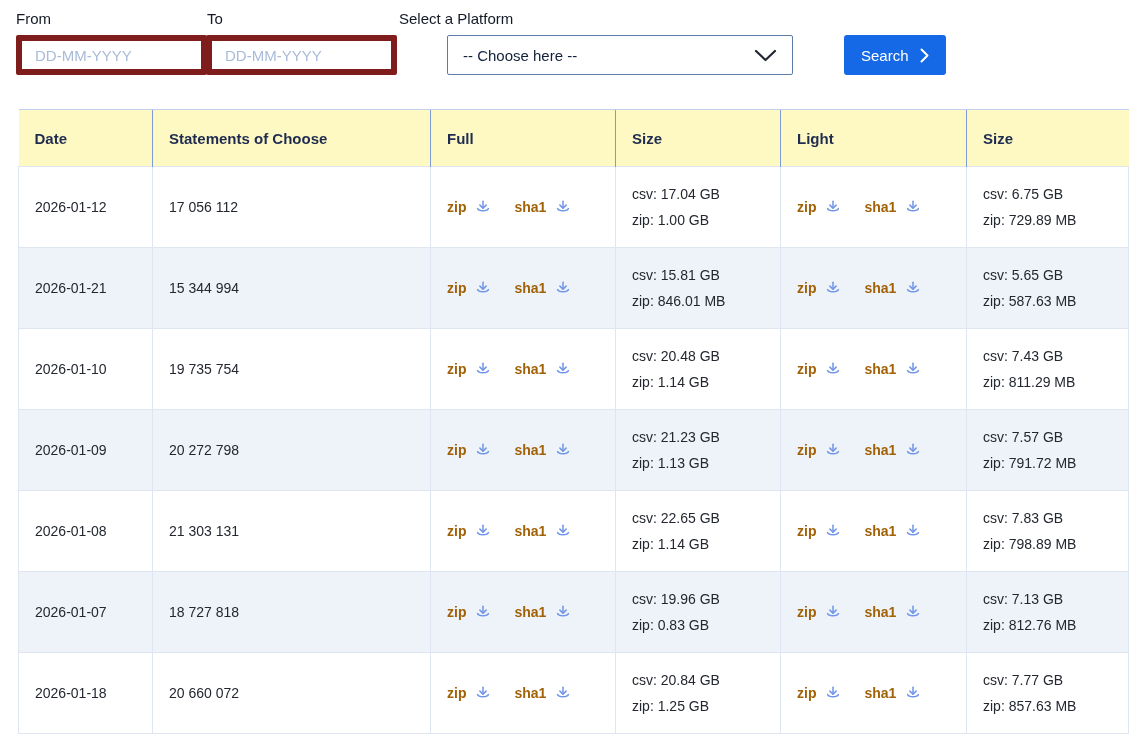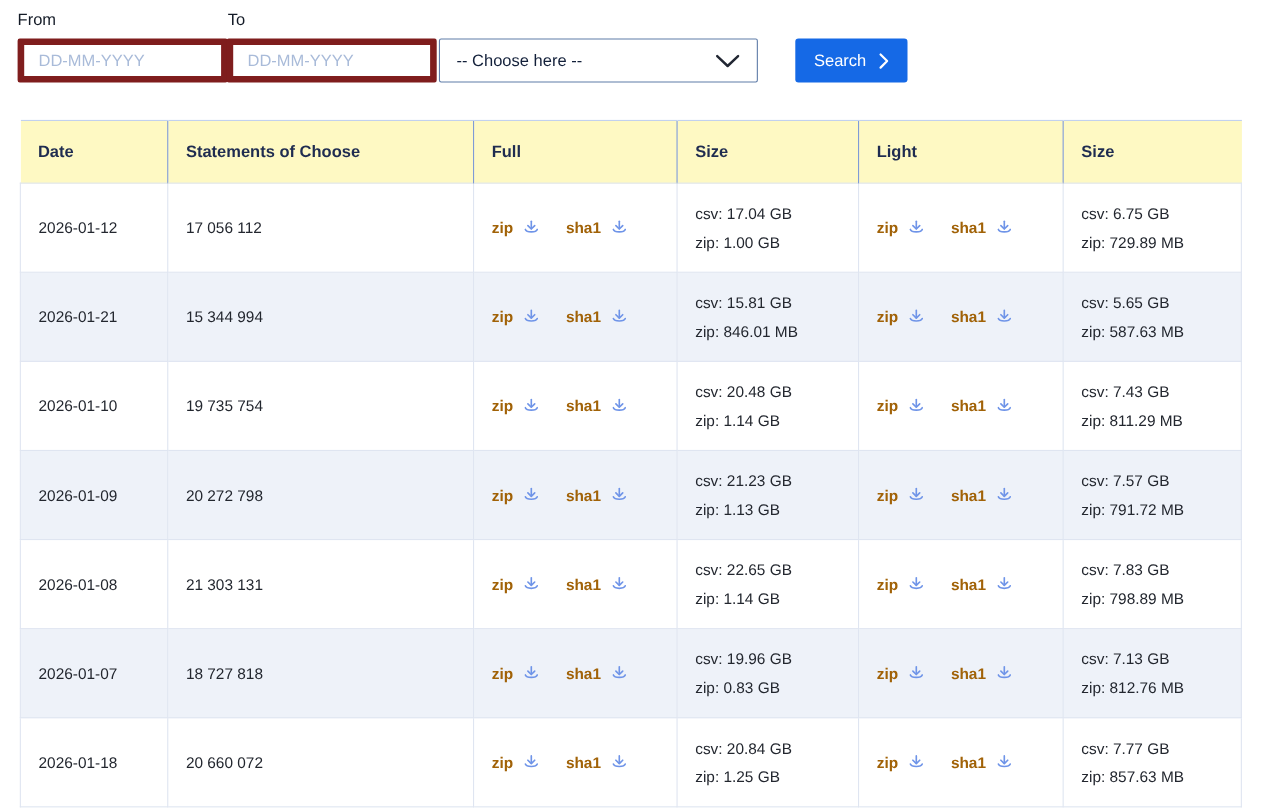--- a/index.html
+++ b/index.html
@@ -35,34 +35,35 @@
     font-size: 15px;
     font-family: "Liberation Sans", sans-serif;
     color: #0f172a;
     outline: none;
   }
   .text-input::placeholder { color: #a9bbd9; opacity: 1; }
   .to-field .text-input { margin-left: -1px; width: 191px; }
   .platform-field { margin-left: 2px; }
   .select-box {
     height: 40px;
-    width: 290px;
+    width: 346px;
     border: 1px solid #5f7ca8;
     border-radius: 2px;
     padding: 0 15px;
     display: flex;
     align-items: center;
     justify-content: space-between;
     font-size: 15px;
     color: #13203a;
     cursor: pointer;
     background: #fff;
+    margin-left: 48px;
   }
   .search-btn {
-    margin-left: 34px;
+    margin-left: 51px;
     height: 40px;
     padding: 17px 17px;
     background: #1569e6;
     color: #ffffff;
     border: none;
     border-radius: 3px;
     font-size: 15px;
     font-family: "Liberation Sans", sans-serif;
     display: flex;
     align-items: center;
@@ -128,20 +129,21 @@
 <div class="form-bar">
   <div class="field from-field">
     <label>From</label>
     <input class="text-input" type="text" placeholder="DD-MM-YYYY" style="">
   </div>
   <div class="field to-field">
     <label>To</label>
     <input class="text-input" type="text" placeholder="DD-MM-YYYY" style="">
   </div>
   <div class="field platform-field">
+    <label>Select a Platform</label>
     <div class="select-box">
       <span>-- Choose here --</span>
       <span style="display:inline-flex;">
         <svg width="23" height="13" viewBox="0 0 23 13" fill="none">
           <polyline points="2,2 11.5,11 21,2" stroke="#222733" stroke-width="2.2" stroke-linecap="round" stroke-linejoin="round" fill="none"></polyline>
         </svg>
       </span>
     </div>
   </div>
   <button class="search-btn">

